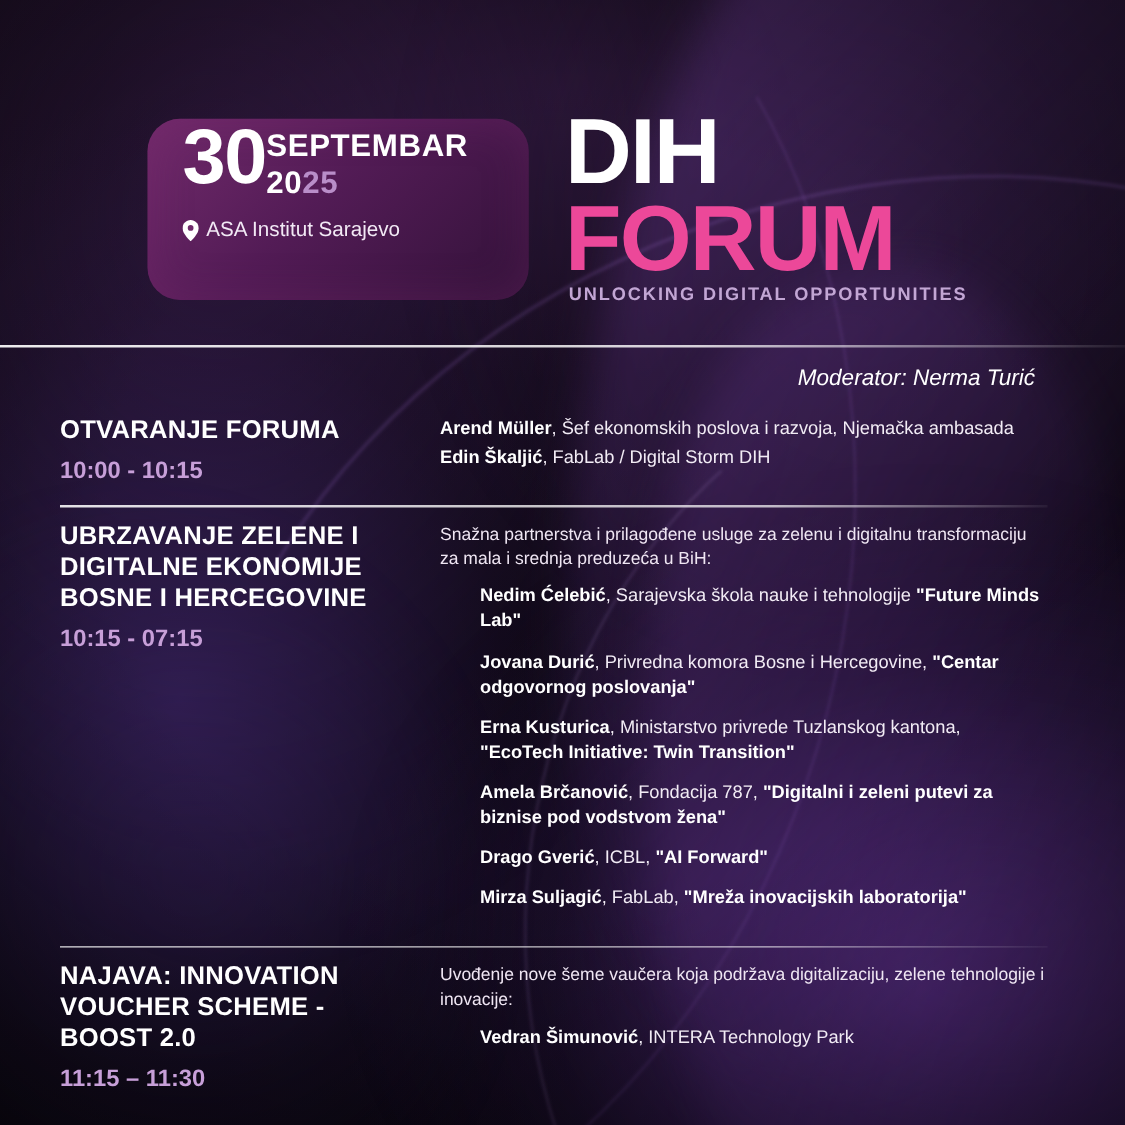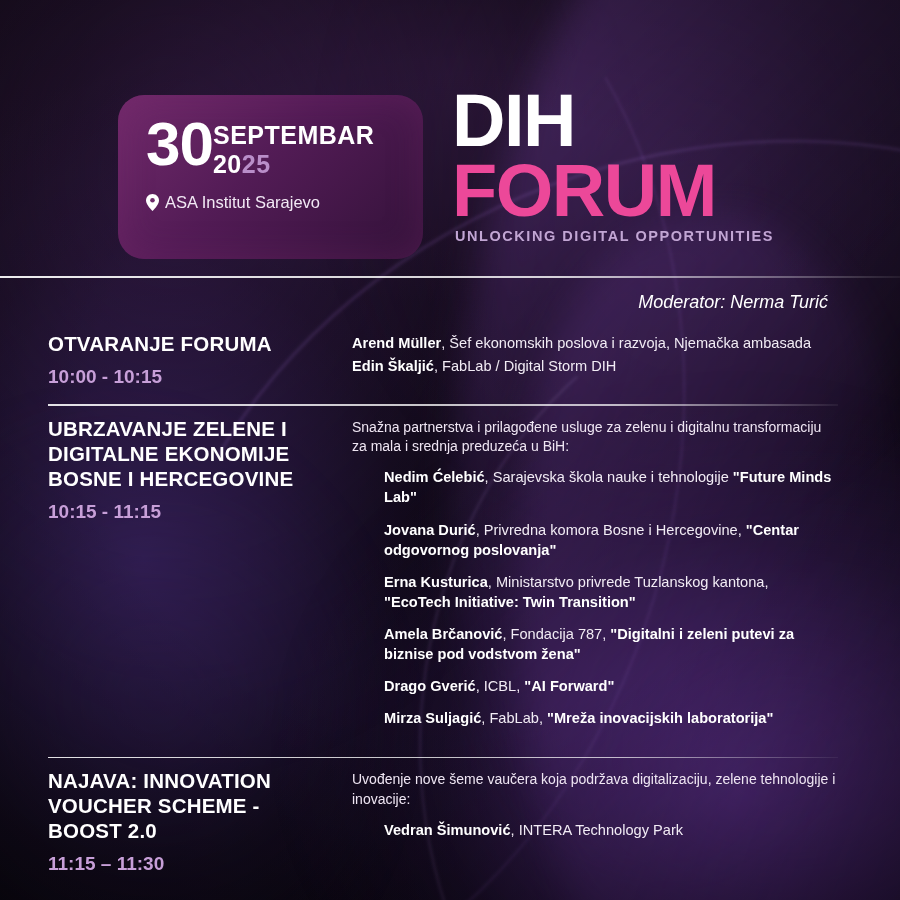--- a/index.html
+++ b/index.html
@@ -66,25 +66,25 @@
   }
 
   
   .header {
     position: relative;
     height: 276px;
   }
   .date-card {
     position: absolute;
     left: 118px; top: 95px;
-    width: 305px; height: 164px;
+    width: 305px; height: 145px;
     border-radius: 26px;
     background: linear-gradient(135deg, rgba(120,44,112,0.92) 0%, rgba(86,28,88,0.92) 45%, rgba(52,18,58,0.92) 100%);
     box-shadow: 0 0 34px rgba(120,40,110,0.35) inset;
-    padding: 20px 22px 0 28px;
+    padding: 2px 22px 0 28px;
   }
   .date-row {
     display: flex;
     align-items: flex-start;
   }
   .date-day {
     font-size: 62px;
     font-weight: 700;
     color: #ffffff;
     line-height: 0.92;
@@ -277,21 +277,21 @@
         <b>Edin Škaljić</b><span>, FabLab / Digital Storm DIH</span>
       </div>
     </div>
   </div>
 
   <div class="divider"></div>
 
   <div class="session">
     <div class="sess-left">
       <div class="sess-title">UBRZAVANJE ZELENE I DIGITALNE EKONOMIJE BOSNE I HERCEGOVINE</div>
-      <div class="sess-time">10:15 - 11:15</div>
+      <div class="sess-time">10:15 - 07:15</div>
     </div>
     <div class="sess-right">
       <div class="sess-desc">Snažna partnerstva i prilagođene usluge za zelenu i digitalnu transformaciju za mala i srednja preduzeća u BiH:</div>
 
       <div class="speaker">
         <b>Nedim Ćelebić</b><span>, Sarajevska škola nauke i tehnologije </span><span class="q">"Future Minds Lab"</span>
       </div>
       <div class="speaker">
         <b>Jovana Durić</b><span>, Privredna komora Bosne i Hercegovine, </span><span class="q">"Centar odgovornog poslovanja"</span>
       </div>

